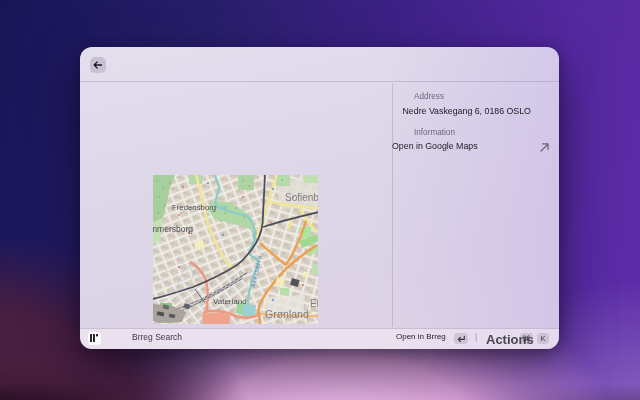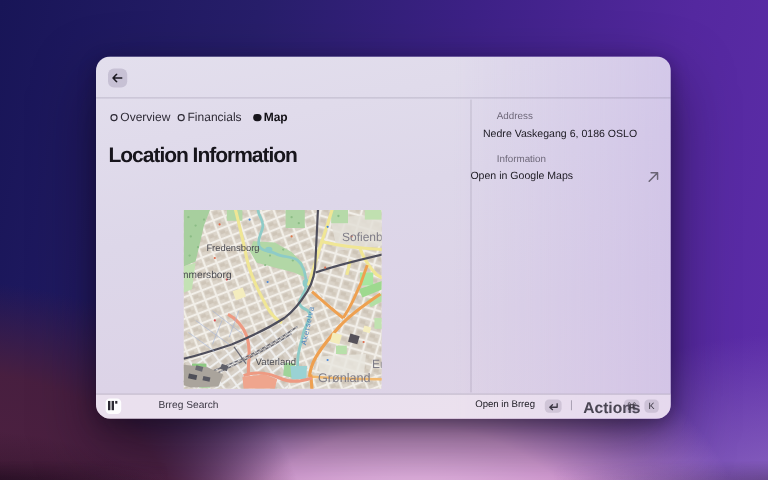--- a/index.html
+++ b/index.html
@@ -63,35 +63,20 @@
 </style>
 </head>
 <body>
 <div class="win">
   <div class="hdr"></div>
   <div class="back">
     <svg width="9" height="8" viewBox="0 0 9 8">
       <path d="M4.2 0.9 L1.2 4 L4.2 7.1 M1.4 4 L8.8 4" stroke="#1b1920" stroke-width="1.3" fill="none" stroke-linecap="round" stroke-linejoin="round"></path>
     </svg>
   </div>
-  <div class="tabs">
-    <div class="tab">
-        <span class="c"></span>
-        <span>Overview</span>
-      </div>
-    <div class="tab" style="margin-left:6px">
-        <span class="c"></span>
-        <span>Financials</span>
-      </div>
-    <div class="tab" style="margin-left:10px">
-        <span class="d"></span>
-        <span style="font-weight:bold;color:#121016">Map</span>
-      </div>
-  </div>
-  <div class="h1">Location Information</div>
   <div class="map" id="mapbox">
   <svg width="165" height="149" viewBox="0 0 165 149">
     <defs>
       <pattern id="gNW" width="10" height="8.5" patternUnits="userSpaceOnUse" patternTransform="rotate(-21)">
         <rect width="10" height="8.5" fill="#f2efe9"></rect>
         <rect x="0.8" y="0.8" width="8.4" height="6.9" fill="#dcd5ca"></rect>
         <rect x="1.8" y="1.8" width="4.2" height="3" fill="#cec5b8"></rect>
         <rect x="5.4" y="4" width="3" height="2.6" fill="#d2c9bc"></rect>
       </pattern>
       <pattern id="gE" width="11" height="9" patternUnits="userSpaceOnUse" patternTransform="rotate(16)">

